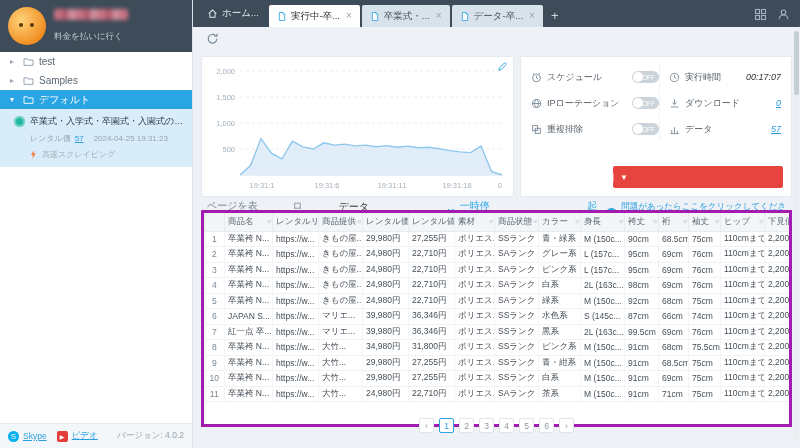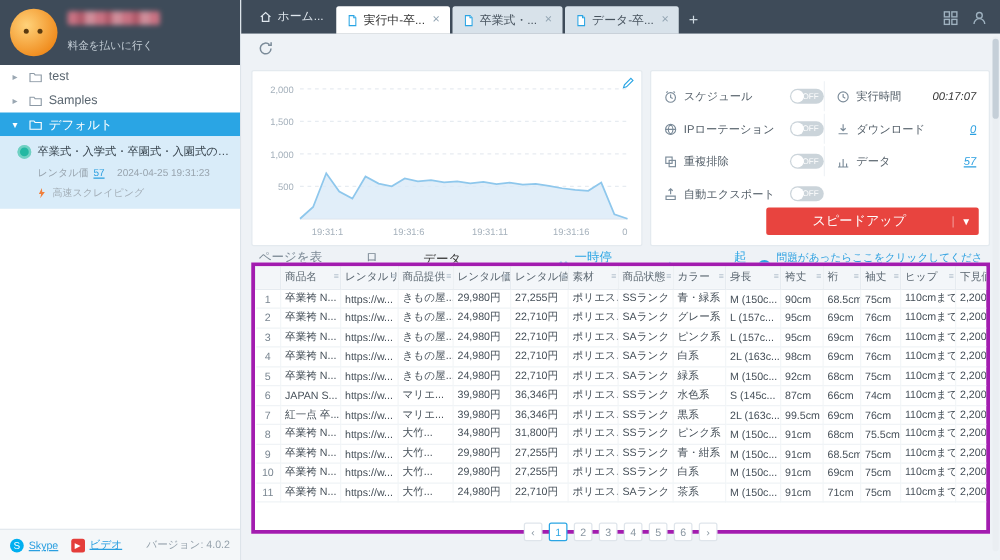--- a/index.html
+++ b/index.html
@@ -292,30 +292,22 @@
       </div>
       <div class="set-right">
         <svg class="ic" viewBox="0 0 12 12">
             <path d="M3 10V6.5M6 10V3.5M9 10V7.5M1.5 10.5h9"></path>
           </svg>
         <span class="set-lbl">データ</span>
         <span class="val v-link">57</span>
       </div>
     </div>
     <div class="set-row" style="top:86px;">
-      <div class="set-left">
-        <svg class="ic" viewBox="0 0 12 12">
-            <path d="M2 7.5h8v3H2zM6 1.2v4.6M4.2 2.8L6 1.2l1.8 1.6"></path>
-          </svg>
-        <span class="set-lbl">自動エクスポート</span>
-        <span class="toggle">OFF</span>
-      </div>
     </div>
     <div class="speed-btn">
-      <span class="t">スピードアップ</span>
       <span class="caret">▼</span>
     </div>
   </div>
 
   <div class="result-bar">
     <span class="rtab">ページを表示</span>
     <span class="rtab">ログ</span>
     <span class="rtab active"><span>データ</span><span class="count">(57)</span></span>
     <span class="ctl" style="margin-left:36px;">
       <svg viewBox="0 0 12 12">

